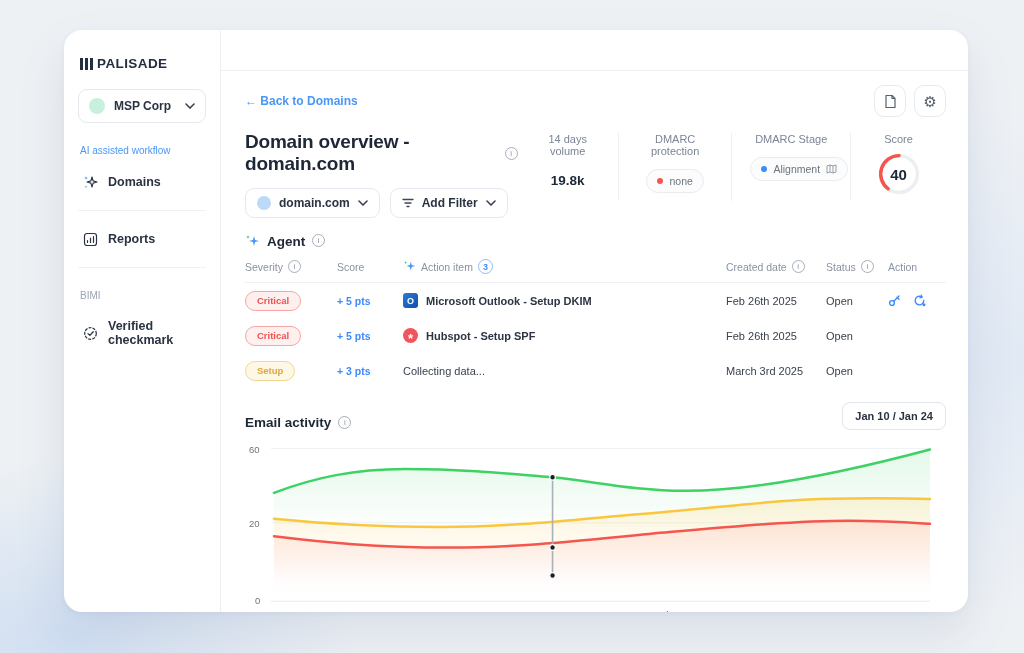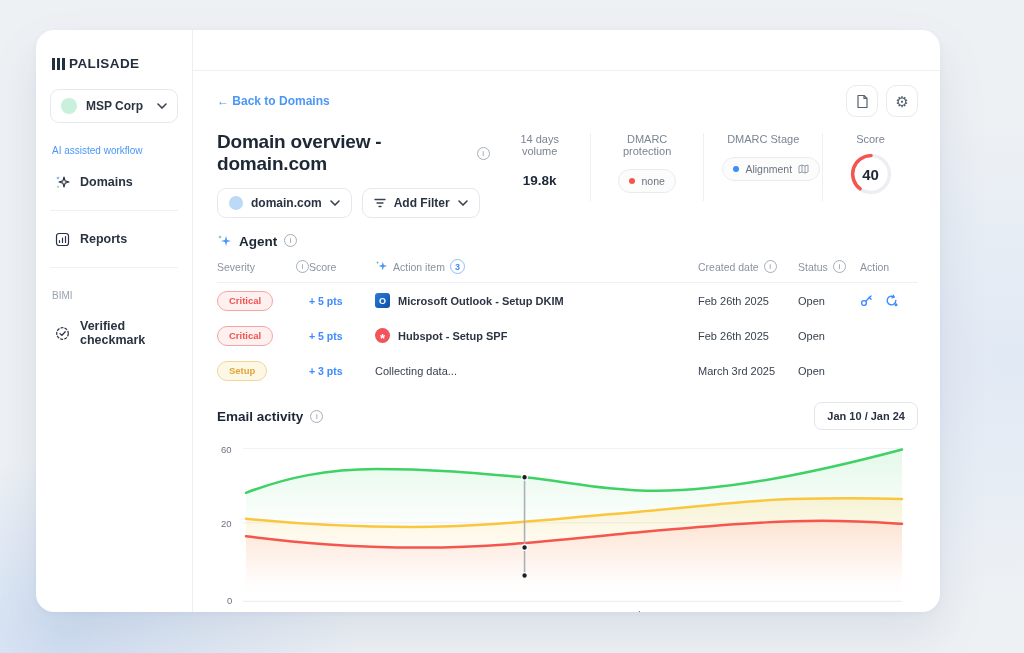--- a/index.html
+++ b/index.html
@@ -7,21 +7,21 @@
   body {
     font-family:"Liberation Sans", sans-serif;
     background:
       radial-gradient(420px 260px at 6% 98%, rgba(185,208,240,.55), rgba(185,208,240,0) 70%),
       radial-gradient(500px 360px at 99% 55%, rgba(205,221,245,.40), rgba(205,221,245,0) 70%),
       #eef1f4;
     color:#2a3342;
     -webkit-font-smoothing:antialiased;
   }
   .app-card {
-    position:absolute; left:36px; top:30px; width:904px; height:582px;
+    position:absolute; left:64px; top:30px; width:904px; height:582px;
     background:#fff; border-radius:18px;
     box-shadow:0 22px 50px rgba(40,70,130,.10), 0 2px 6px rgba(40,70,130,.05);
     display:flex; overflow:hidden;
   }
 
   
   .sidebar { width:157px; border-right:1px solid #eceef2; padding:26px 14px 14px 14px; flex:none; }
   .logo { display:flex; align-items:center; gap:4px; margin-left:2px; }
   .logo-bars { display:flex; gap:2px; align-items:flex-end; height:12px; }
   .logo-bars i { width:3px; background:#232e3f; display:block; }
@@ -75,21 +75,21 @@
   .gauge-wrap { margin-top:6px; position:relative; width:46px; height:46px; display:inline-block; }
   .gauge-num { position:absolute; inset:0; display:flex; align-items:center; justify-content:center;
     font-size:15px; font-weight:bold; color:#1d2735; }
 
   
   .agent-title-row { display:flex; gap:7px; margin-top:16px; }
   .agent-title { font-size:13.5px; font-weight:bold; color:#1d2735; }
   .tbl-head { display:flex; align-items:center; margin-top:10px; padding-bottom:8px;
     border-bottom:1px solid #eef0f3; font-size:10.5px; color:#8a93a0; }
   .tbl-row { display:flex; align-items:center; padding:7.5px 0; font-size:11px; color:#39424f; }
-  .col-sev { width:92px; flex:none; display:flex; align-items:center; gap:4px;justify-content:space-between; }
+  .col-sev { width:92px; flex:none; display:flex; align-items:center; gap:4px; }
   .col-score { width:66px; flex:none; }
   .col-item { flex:1; min-width:0; display:flex; align-items:center; gap:8px; }
   .col-date { width:100px; flex:none; }
   .col-status { width:62px; flex:none; }
   .col-action { width:58px; flex:none; display:flex; gap:12px; justify-content:flex-start; align-items:center; }
   .sev-pill { font-size:9.5px; font-weight:600; border-radius:999px; padding:3.5px 11px; }
   .sev-critical { color:#ef5350; border:1px solid #f3a6a2; background:#fdf0ef; }
   .sev-high { color:#e0a63a; border:1px solid #f2d794; background:#fdf7e6; }
   .pts { color:#3d8bfd; font-weight:600; font-size:10.5px; }
   .item-text { font-weight:600; color:#2c3543; font-size:11px; white-space:nowrap; overflow:hidden; }
@@ -98,21 +98,21 @@
     border-radius:3px; color:#fff; font-weight:bold; }
   .icon-outlook { background:linear-gradient(135deg,#2a7cd8,#0d4fa8); font-size:9px; }
   .icon-outlook::after { content:"O"; }
   .icon-hubspot { background:#f2545b; border-radius:50%; font-size:13px; }
   .icon-hubspot::after { content:"*"; margin-top:5px; }
   .count-badge { width:15px; height:15px; border:1px solid #8fbdf9; color:#3d8bfd; border-radius:50%;
     display:inline-flex; align-items:center; justify-content:center; font-size:9px; font-weight:bold; }
   .head-gap { display:inline-flex; align-items:center; gap:5px; }
 
   
-  .ea-row { display:flex; align-items:center; justify-content:space-between; margin-top:14px; }
+  .ea-row { display:flex; align-items:flex-end; justify-content:space-between; margin-top:14px; }
   .ea-title-wrap { display:flex; align-items:center; gap:7px; }
   .ea-title { font-size:13.5px; font-weight:bold; color:#1d2735; }
   .range-btn { border:1px solid #e2e5ea; background:#fff; border-radius:8px; padding:7px 12px;
     font-size:11px; font-weight:bold; color:#2a3342; cursor:pointer; }
   .chart-wrap { margin-top:6px; }
 </style>
 </head>
 <body>
 
 <div class="app-card">

